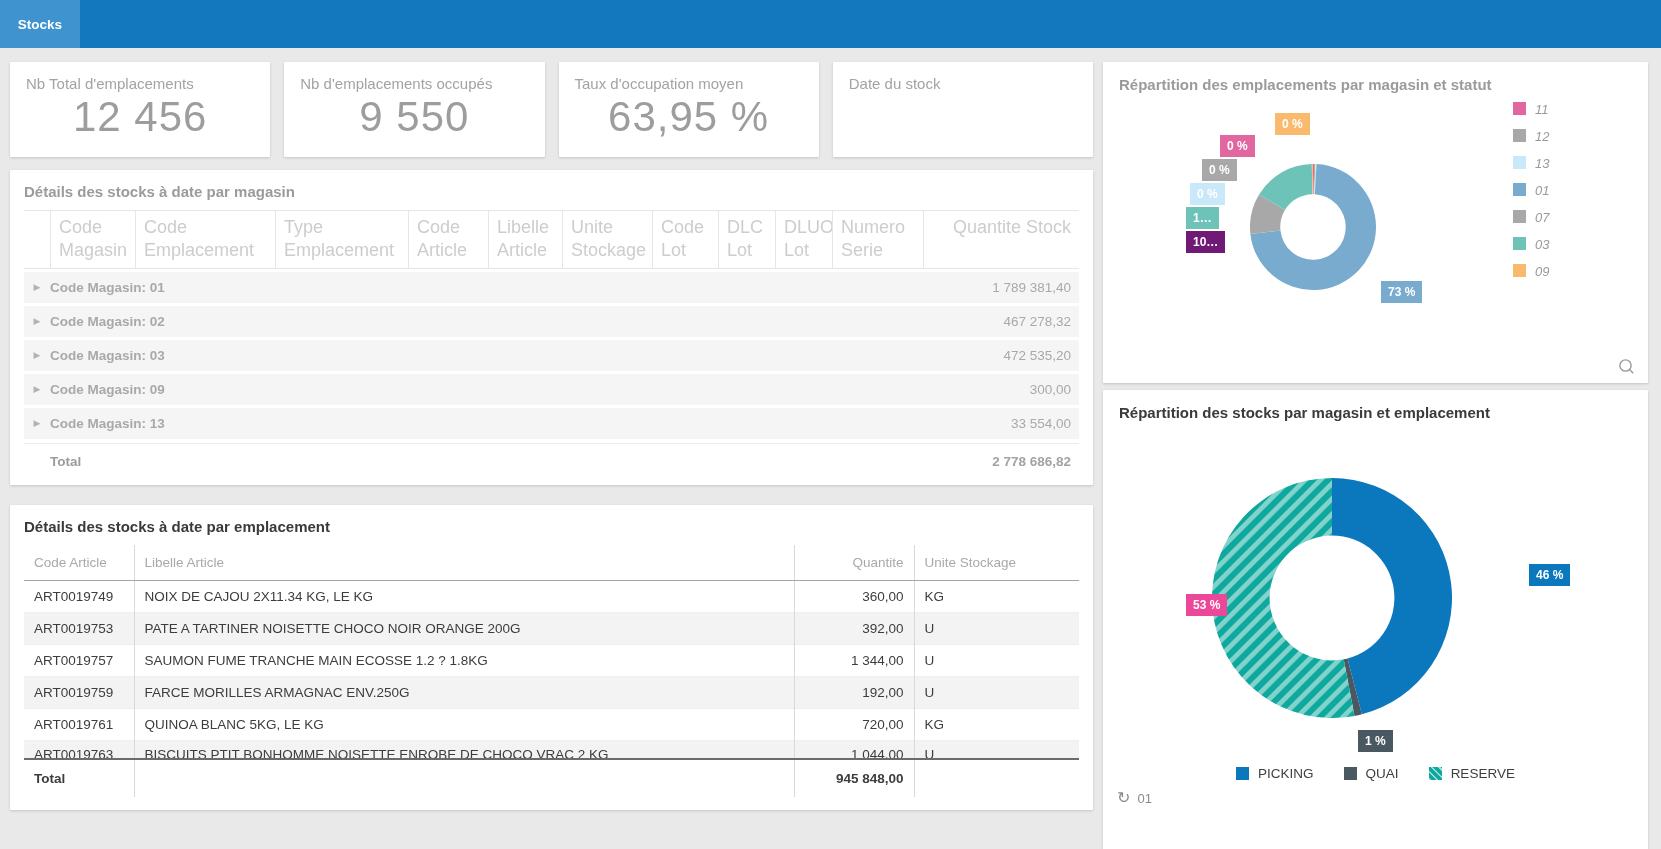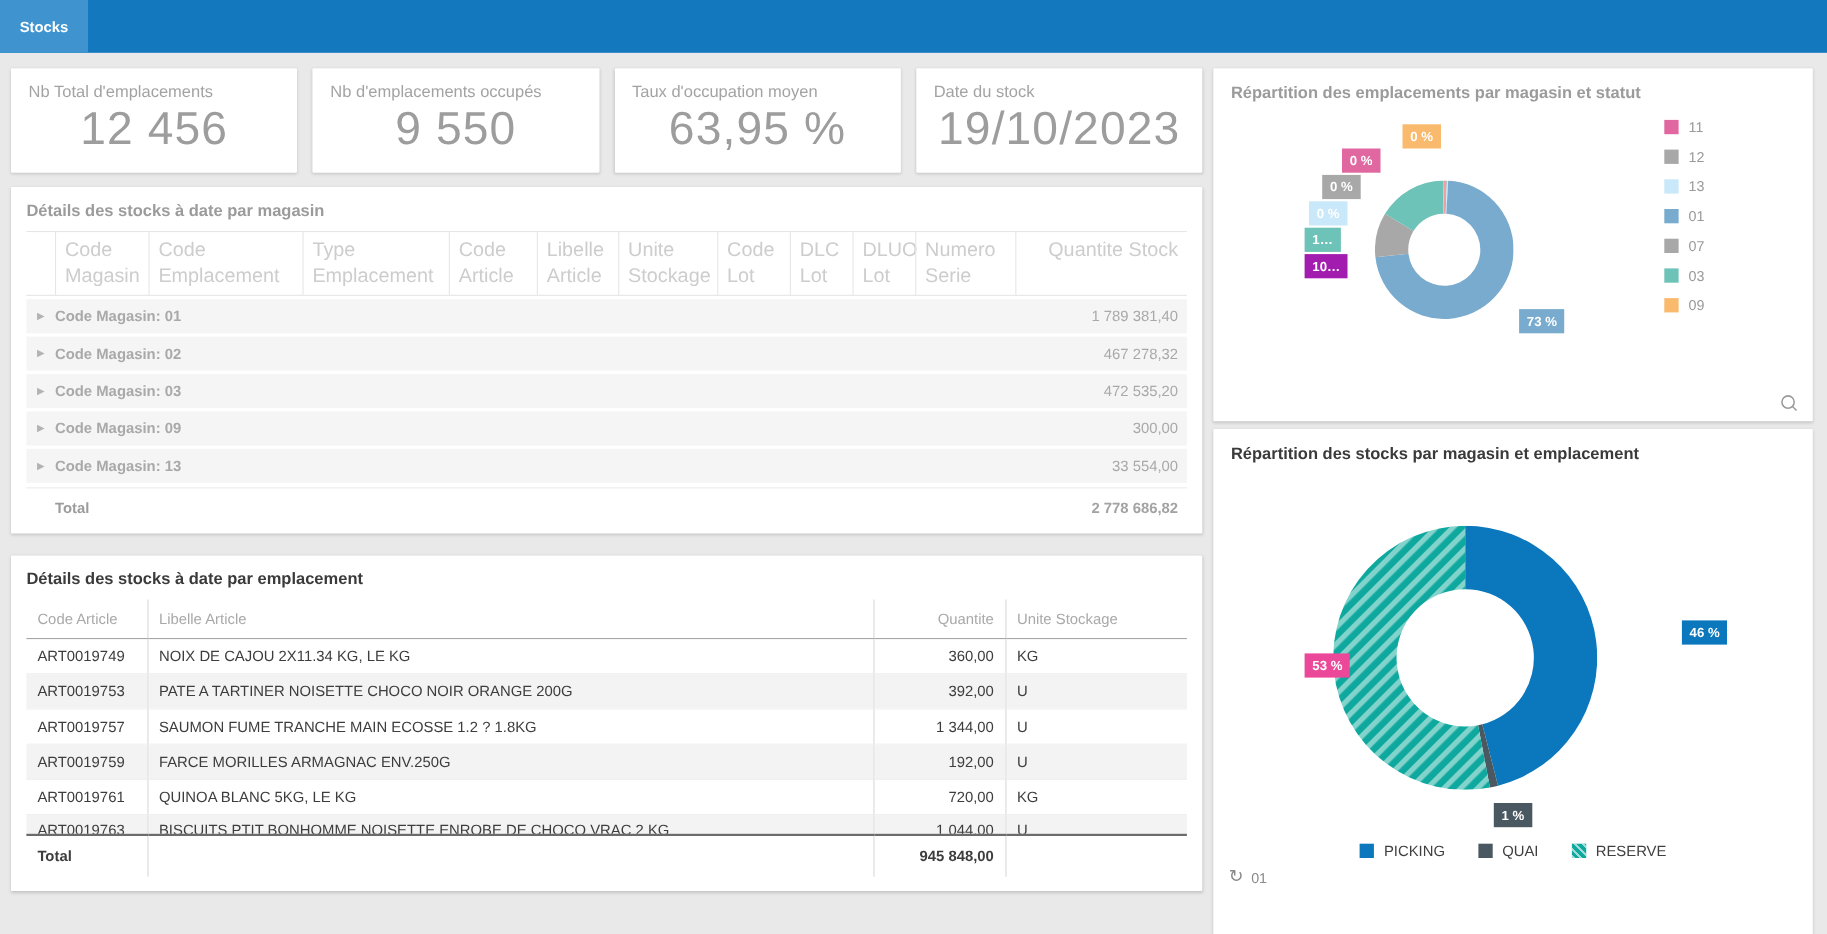--- a/index.html
+++ b/index.html
@@ -82,21 +82,21 @@
   .c-11{left:117px;top:73px;}
   .c-12{left:99px;top:97px;}
   .c-13{left:87px;top:121px;}
   .c-03{left:83px;top:145px;}
   .c-02{left:83px;top:169px;}
   .c-01{left:278px;top:219px;}
   .c-pick{left:426px;top:174px;}
   .c-res{left:83px;top:204px;}
   .c-quai{left:255px;top:340px;}
   .legend1{position:absolute;left:410px;top:40px;}
-  .legend1 .item{display:flex;align-items:center;height:27px;cursor:pointer;}
+  .legend1 .item{display:flex;height:27px;cursor:pointer;font-style:italic;}
   .sw{width:13px;height:13px;margin-right:9px;flex:none;}
   .legend1 .txt{color:#9a9a9a;font-size:13px;}
   .legend2{position:absolute;left:0;right:0;top:376px;display:flex;justify-content:center;gap:30px;}
   .legend2 .item{display:flex;align-items:center;cursor:pointer;}
   .legend2 .txt{color:#3f3f3f;font-size:13.5px;}
   .sw.hatched{
     background-image:repeating-linear-gradient(45deg,rgba(255,255,255,.6) 0 2px,transparent 2px 5px);
   }
   .corner-icon{position:absolute;right:13px;bottom:8px;cursor:pointer;}
   .footer2{
@@ -122,21 +122,20 @@
     <div class="kpi card">
       <div class="kpi-label">Nb d'emplacements occupés</div>
       <div class="kpi-value">9 550</div>
     </div>
     <div class="kpi card">
       <div class="kpi-label">Taux d'occupation moyen</div>
       <div class="kpi-value">63,95 %</div>
     </div>
     <div class="kpi card">
       <div class="kpi-label">Date du stock</div>
-      <div class="kpi-value">19/10/2023</div>
     </div>
   </div>
 
   <div class="card table-card1">
     <div class="tbl-title gray-title">Détails des stocks à date par magasin</div>
     <div class="t1">
       <div class="t1-head">
         <div></div>
         <div>Code Magasin</div>
         <div>Code Emplacement</div>
@@ -267,21 +266,21 @@
         <path d="M 0.61 111.03 A 100 100 0 0 1 14.40 48.30 L 55.49 73.12 A 52 52 0 0 0 48.32 105.74 Z" fill="#a8a8a8"></path>
         <path d="M 14.40 48.30 A 100 100 0 0 1 98.13 0.02 L 99.03 48.01 A 52 52 0 0 0 55.49 73.12 Z" fill="#6ec3b8"></path>
         <path d="M 98.13 0.02 A 100 100 0 0 1 100.00 0.00 L 100.00 48.00 A 52 52 0 0 0 99.03 48.01 Z" fill="#f9ba6d"></path>
       </svg>
 
     <div class="callout c-09" style="background-color: rgb(249, 186, 109);">0 %</div>
     <div class="callout c-11" style="background-color: rgb(224, 103, 159);">0 %</div>
     <div class="callout c-12" style="background-color: rgb(168, 168, 168);">0 %</div>
     <div class="callout c-13" style="background-color: rgb(201, 232, 249);">0 %</div>
     <div class="callout c-03" style="background-color: rgb(110, 195, 184);">1…</div>
-    <div class="callout c-02" style="background-color: #a21caf;">10…</div>
+    <div class="callout c-02" style="background-color: #701a75;">10…</div>
     <div class="callout c-01" style="background-color: rgb(120, 171, 206);">73 %</div>
 
     <div class="legend1">
       <div class="item">
           <span class="sw" style="background-color: rgb(224, 103, 159);"></span>
           <span class="txt">11</span>
         </div>
       <div class="item">
           <span class="sw" style="background-color: rgb(168, 168, 168);"></span>
           <span class="txt">12</span>

